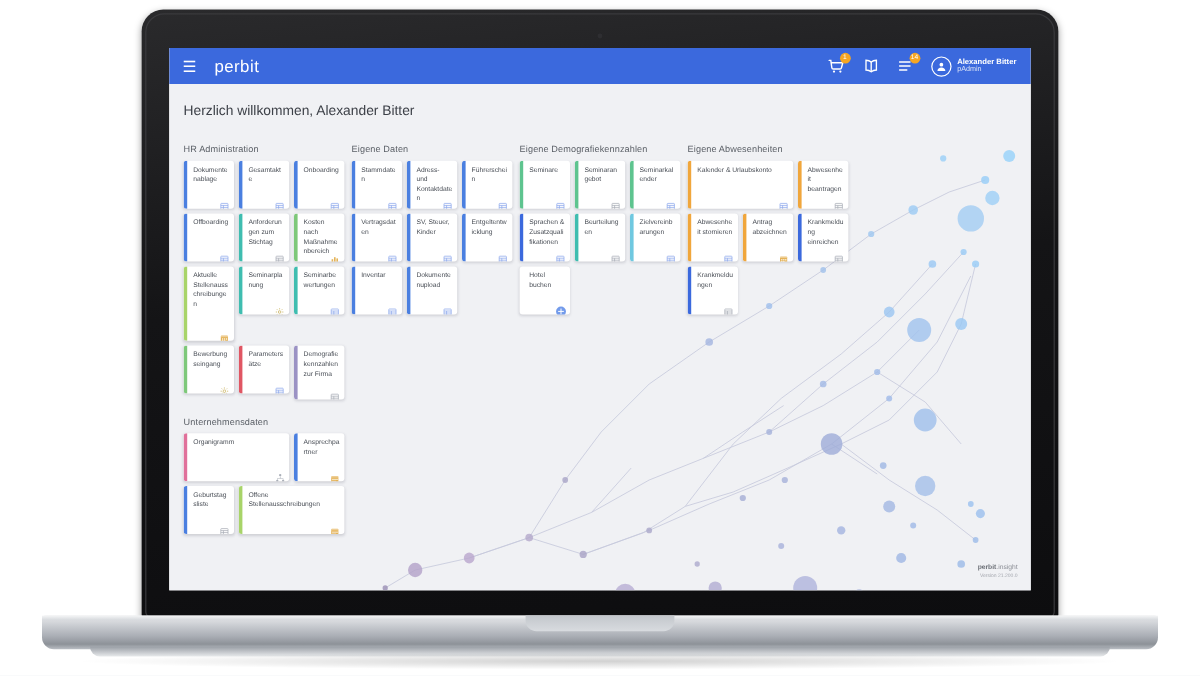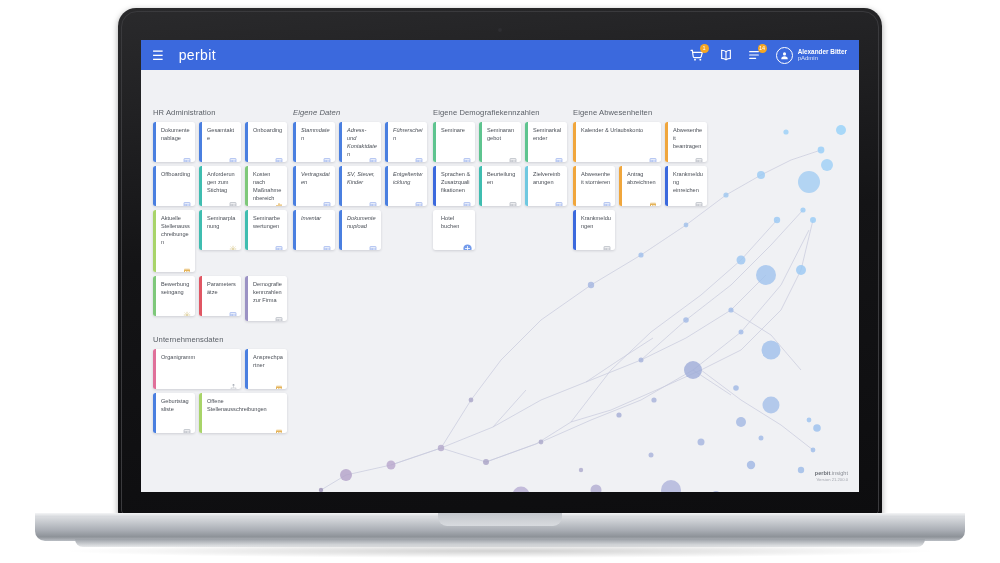--- a/index.html
+++ b/index.html
@@ -82,21 +82,21 @@
   
   #page{
     position:absolute; left:0; top:30px; width:718px; height:422px;
     background:#f0f1f4; overflow:hidden;
   }
   #network-graphic{ position:absolute; left:0; top:0; width:718px; height:422px; }
   #page-title{
     position:absolute; left:12px; top:17px;
     font-size:11.5px; color:#3d4148;
   }
-  #content{ position:absolute; left:0; top:0; width:786px; height:422px; }
+  #content{ position:absolute; left:0; top:12px; width:786px; height:422px; }
 
   .section{ position:absolute; }
   .section-title{
     font-size:7.6px; color:#5a5f66; margin-bottom:5px; letter-spacing:.1px;
   }
   .grid{ display:flex; flex-wrap:wrap; gap:4px; width:100%; }
 
   .card{
     position:relative; background:#fff; border-radius:2.5px;
     box-shadow:0 1px 2.5px rgba(35,40,55,.16);
@@ -238,20 +238,21 @@
           <circle cx="585" cy="125" r="2.6" fill="#9ec7f0"></circle>
           <circle cx="545" cy="155" r="2.4" fill="#a1c1eb"></circle>
           <circle cx="686" cy="95" r="6" fill="#9ed0f7"></circle>
           <circle cx="700" cy="60" r="5" fill="#97d2fa"></circle>
           <circle cx="645" cy="62" r="2.6" fill="#9ad0f8"></circle>
           <circle cx="600" cy="262" r="2.5" fill="#a1bbe9"></circle>
           <circle cx="400" cy="372" r="2.4" fill="#aba8ca"></circle>
         </g>
       </svg>
 
+      <div id="page-title">Herzlich willkommen, Alexander Bitter</div>
 
       <div id="content">
           <div class="section" style="left: 12px; top: 38px; width: 134px;">
             <div class="section-title">HR Administration</div>
             <div class="grid">
               <div class="card" style="width: 42px; height: 40px;">
                 <span class="bar" style="background: rgb(74, 127, 224);"></span>
                 <span class="label">Dokumentenablage</span>
                 <span class="cicon"><svg viewBox="0 0 24 24" width="8" height="8" fill="none" stroke="#7b9ae8" stroke-width="1.9">
                     <rect x="3" y="4.5" width="18" height="15" rx="1.6"></rect>
@@ -349,21 +350,21 @@
               <div class="card" style="width: 42px; height: 45px;">
                 <span class="bar" style="background: rgb(155, 146, 196);"></span>
                 <span class="label">Demografiekennzahlen zur Firma</span>
                 <span class="cicon"><svg viewBox="0 0 24 24" width="8" height="8" fill="none" stroke="#9aa0ab" stroke-width="1.9">
                     <rect x="3" y="4.5" width="18" height="15" rx="1.6"></rect>
                     <path d="M3 9.5h18M3 14.5h18M9.5 9.5v10"></path>
                   </svg></span>
               </div>
             </div>
           </div>
-          <div class="section" style="left: 152px; top: 38px; width: 134px; font-style: italic;">
+          <div class="section" style="left: 152px; top: 38px; width: 134px;">
             <div class="section-title">Eigene Daten</div>
             <div class="grid">
               <div class="card" style="width: 42px; height: 40px;">
                 <span class="bar" style="background: rgb(74, 127, 224);"></span>
                 <span class="label">Stammdaten</span>
                 <span class="cicon"><svg viewBox="0 0 24 24" width="8" height="8" fill="none" stroke="#7b9ae8" stroke-width="1.9">
                     <rect x="3" y="4.5" width="18" height="15" rx="1.6"></rect>
                     <path d="M3 9.5h18M3 14.5h18M9.5 9.5v10"></path>
                   </svg></span>
               </div>

